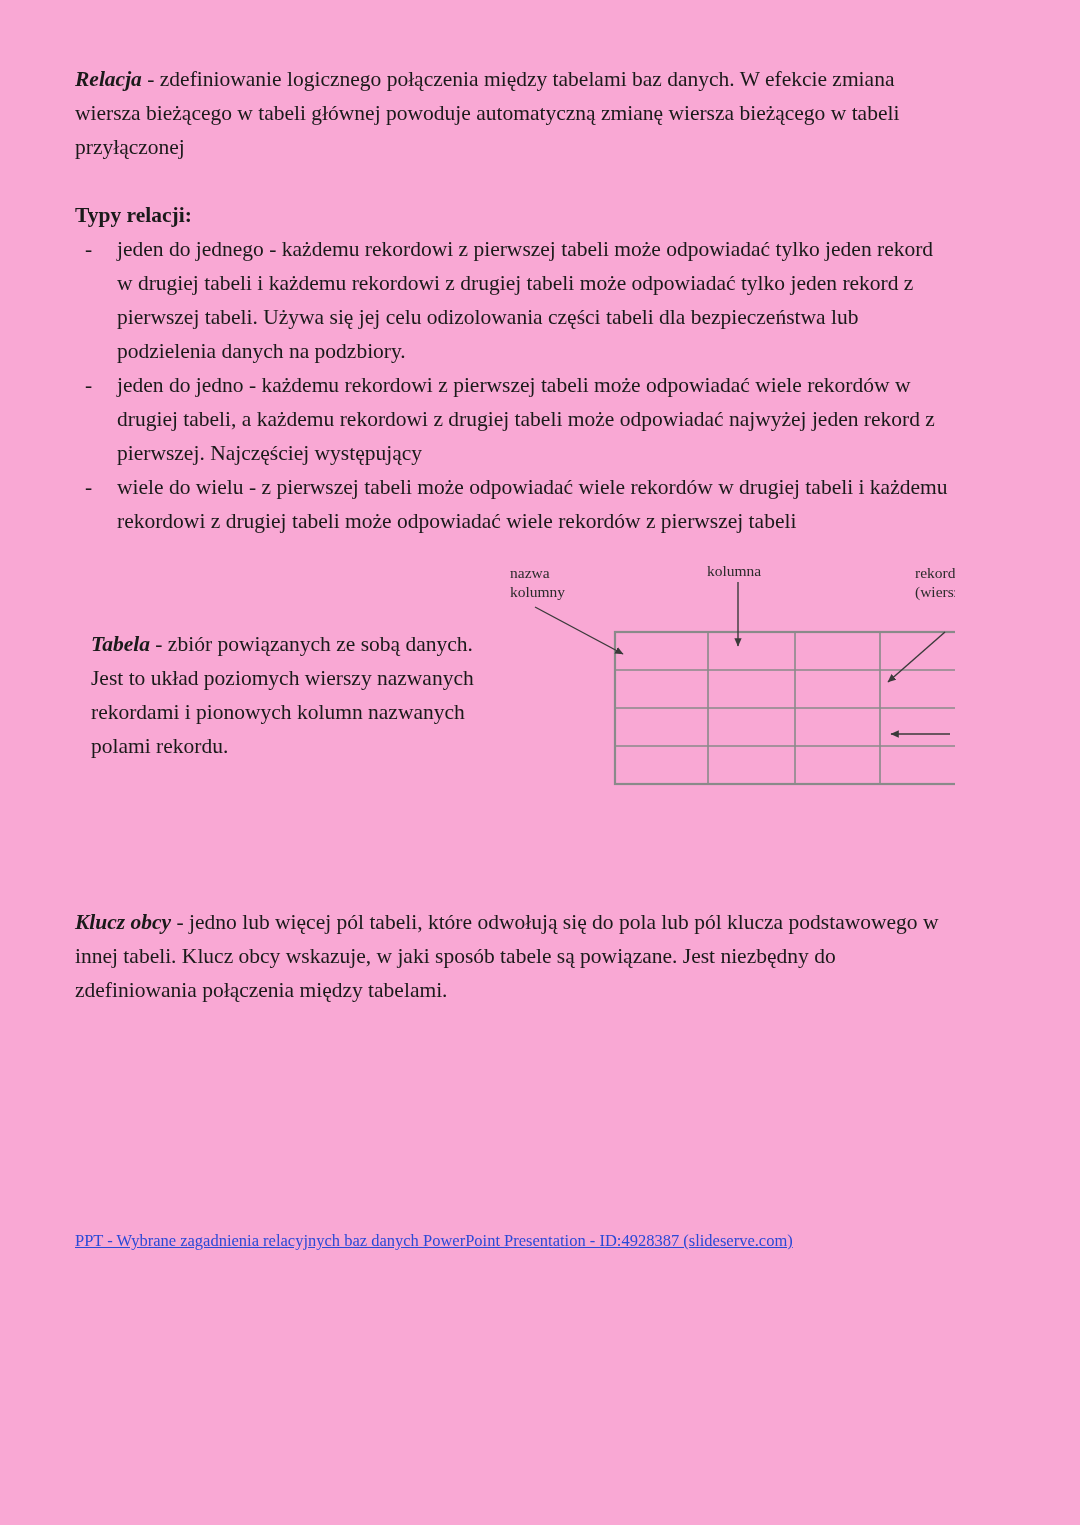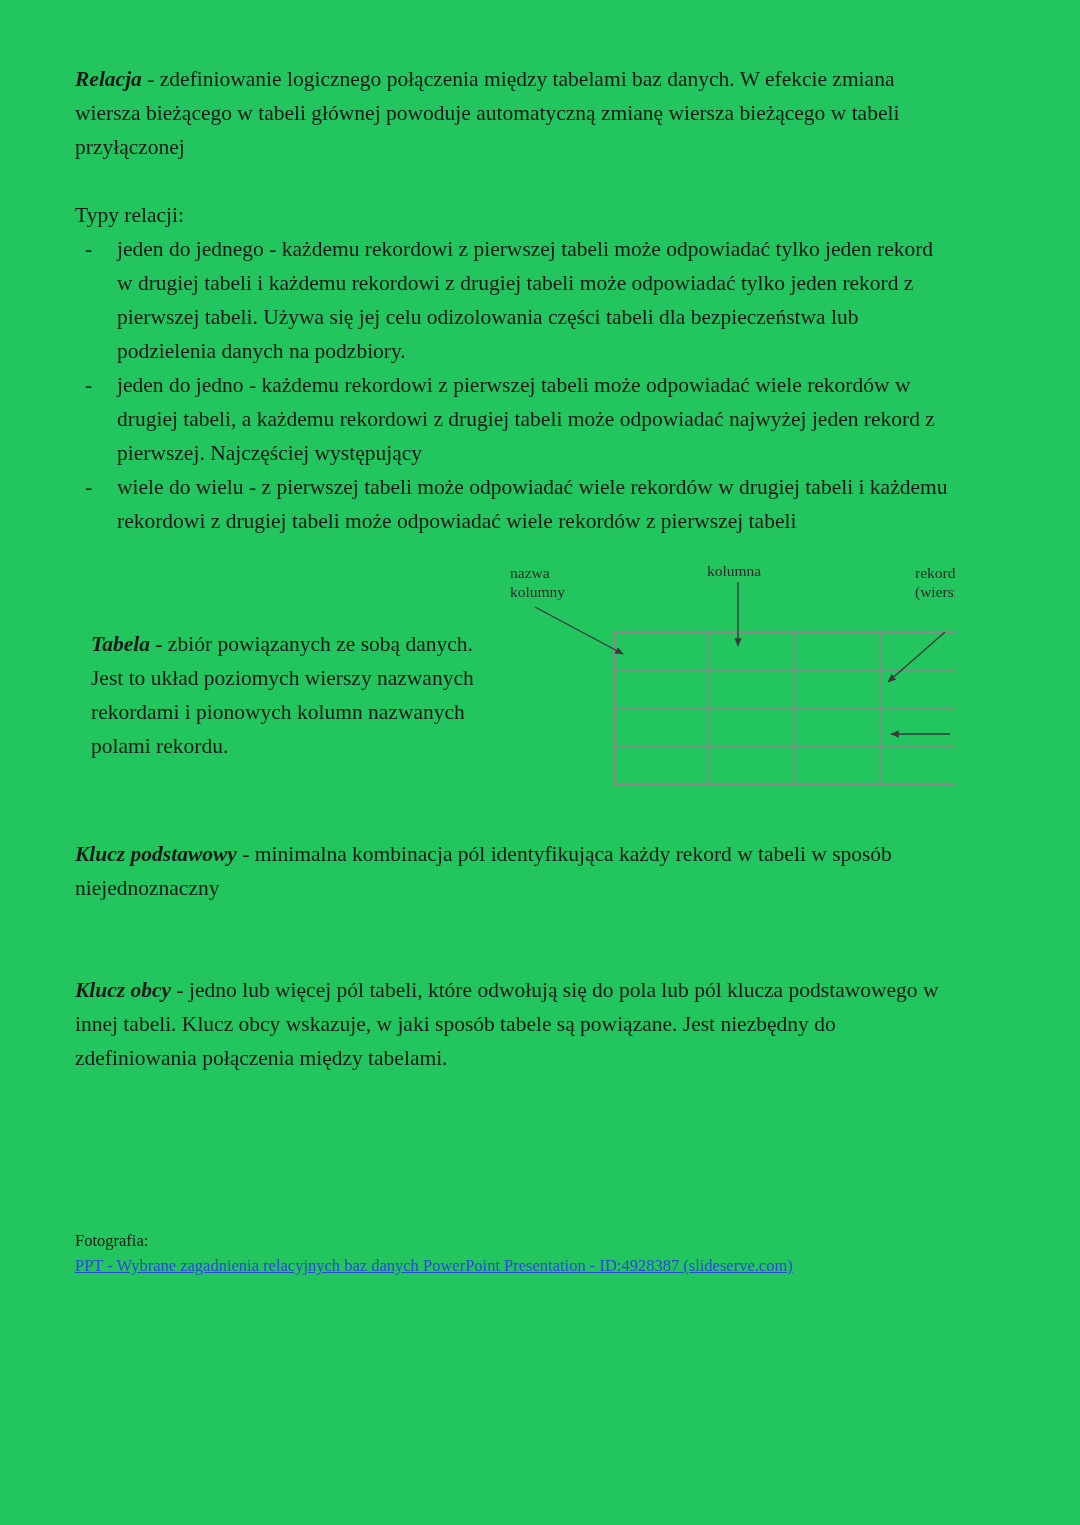--- a/index.html
+++ b/index.html
@@ -13,37 +13,37 @@
     position: relative;
     font-family: "Liberation Serif", "DejaVu Serif", serif;
     color: #1a1a1a;
     overflow: hidden;
   }
   .page {
     position: absolute;
     left: 0; top: 0;
     width: 1080px;
     height: 1525px;
-    background: #22c55e;
+    background: #f9a8d4;
   }
   .content {
     position: absolute;
     left: 75px;
     top: 62px;
     width: 875px;
   }
 
   p.para {
     margin: 0 0 0 0;
     font-size: 21.5px;
     line-height: 34px;
     text-align: left;
   }
   .term-bi { font-weight: bold; font-style: italic; }
-  .term-b  { font-weight: normal; }
+  .term-b  { font-weight: bold; }
   .ital    { }
 
   .gap-lg { height: 34px; }
   .gap-md { height: 30px; }
 
   ul.bullets {
     list-style: none;
     margin: 0;
     padding: 0;
   }
@@ -174,29 +174,27 @@
             <text x="420" y="16">rekord</text>
             <text x="420" y="35">(wiersz)</text>
             <text x="462" y="178">pole</text>
           </g>
         </svg>
       </div>
     </div>
 
     <div class="gap-md"></div>
 
-    <p class="para"><span class="term-bi">Klucz podstawowy</span><span> - </span><span>minimalna kombinacja pól identyfikująca każdy rekord w tabeli w sposób niejednoznaczny</span></p>
 
     <div class="gap-lg"></div>
 
 
     <div class="gap-lg"></div>
 
     <p class="para"><span class="term-bi">Klucz obcy</span><span> - </span><span>jedno lub więcej pól tabeli, które odwołują się do pola lub pól klucza podstawowego w innej tabeli. Klucz obcy wskazuje, w jaki sposób tabele są powiązane. Jest niezbędny do zdefiniowania połączenia między tabelami.</span></p>
 
   </div>
 
   <div class="footer">
-    <div class="fot">Fotografia:</div>
     <a class="srclink" href="#" style="color: rgb(42, 73, 214);">PPT - Wybrane zagadnienia relacyjnych baz danych PowerPoint Presentation - ID:4928387 (slideserve.com)</a>
   </div>
 
 </div>
 
 </body></html>

